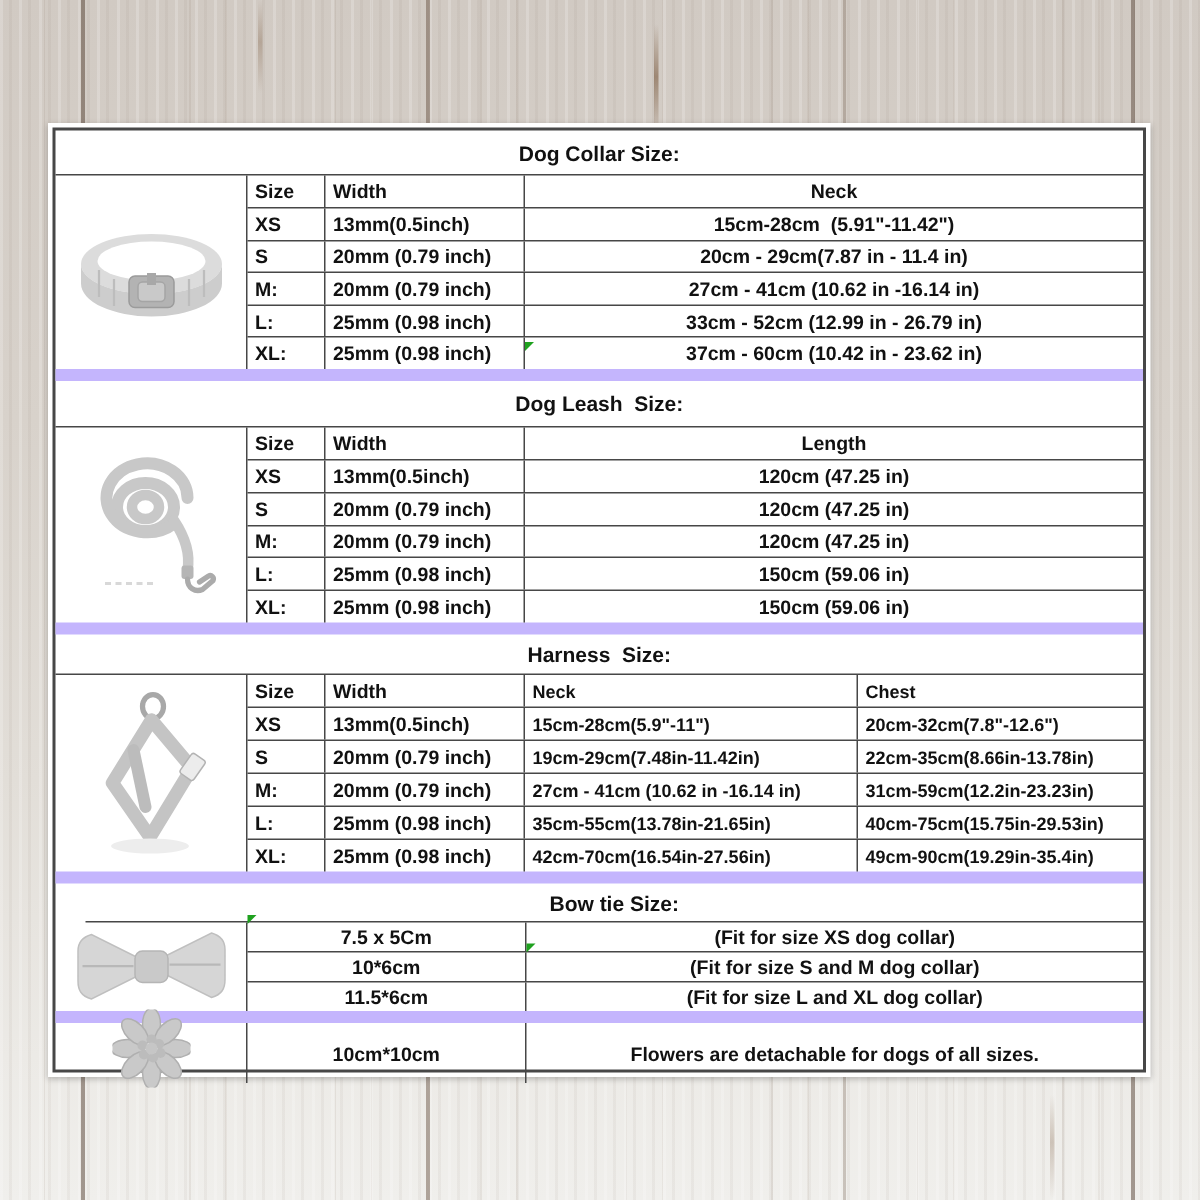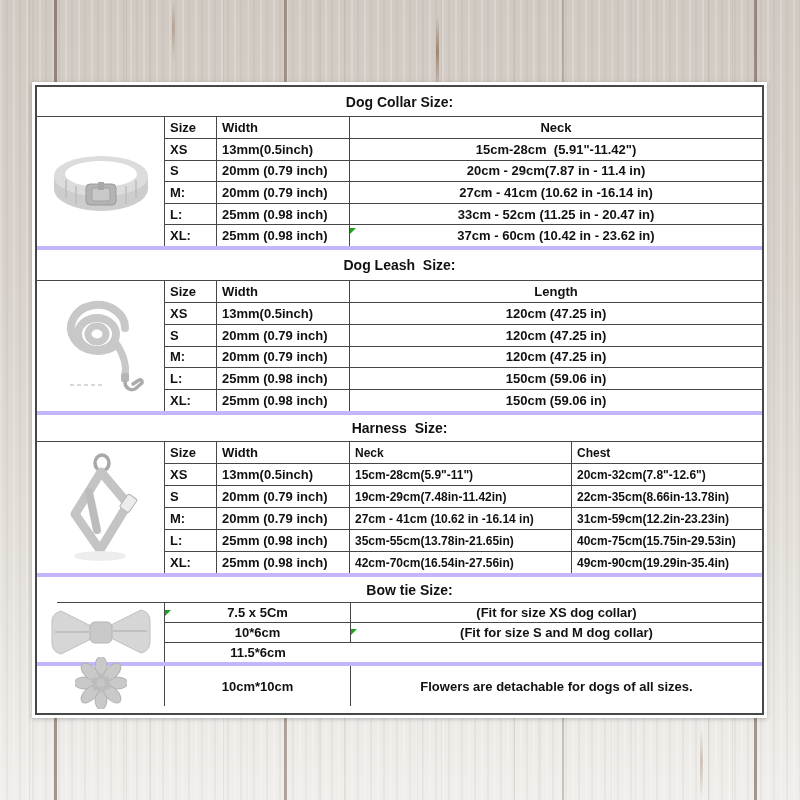--- a/index.html
+++ b/index.html
@@ -24,21 +24,21 @@
   .panel{
     position:absolute;left:32px;top:82px;width:735px;height:636px;
     background:#ffffff;padding:3px;box-sizing:border-box;
     box-shadow:0 1px 4px rgba(0,0,0,0.25);
   }
   .table{
     width:100%;height:100%;box-sizing:border-box;
     border:2px solid #474747;display:flex;flex-direction:column;
     color:#111;
   }
-  .section{border-bottom:4px solid #c4b5fd;display:flex;flex-direction:column;}
+  .section{border-bottom:8px solid #c4b5fd;display:flex;flex-direction:column;}
   .section:last-child{border-bottom:none;}
   .sec-title{
     flex:0 0 auto;display:flex;align-items:center;justify-content:center;
     font-weight:bold;font-size:14px;border-bottom:1.5px solid #474747;
     white-space:pre;
   }
   .sec-body{display:flex;}
   .img-cell{
     flex:0 0 127px;border-right:1.5px solid #474747;
     display:flex;align-items:center;justify-content:center;overflow:hidden;
@@ -123,21 +123,21 @@
             <div class="c full center">20cm - 29cm(7.87 in - 11.4 in)</div>
           </div>
           <div class="row">
             <div class="c size">M:</div>
             <div class="c width">20mm (0.79 inch)</div>
             <div class="c full center">27cm - 41cm (10.62 in -16.14 in)</div>
           </div>
           <div class="row">
             <div class="c size">L:</div>
             <div class="c width">25mm (0.98 inch)</div>
-            <div class="c full center">33cm - 52cm (11.25 in - 20.47 in)</div>
+            <div class="c full center">33cm - 52cm (12.99 in - 26.79 in)</div>
           </div>
           <div class="row">
             <div class="c size">XL:</div>
             <div class="c width">25mm (0.98 inch)</div>
             <div class="c full center">37cm - 60cm (10.42 in - 23.62 in)</div>
           </div>
         </div>
       </div>
     </div>
 
@@ -263,20 +263,21 @@
           <div class="row">
             <div class="c bsize center">7.5 x 5Cm</div>
             <div class="c btext center">(Fit for size XS dog collar)</div>
           </div>
           <div class="row">
             <div class="c bsize center">10*6cm</div>
             <div class="c btext center">(Fit for size S and M dog collar)</div>
           </div>
           <div class="row">
             <div class="c bsize center">11.5*6cm</div>
+            <div class="c btext center">(Fit for size L and XL dog collar)</div>
           </div>
         </div>
       </div>
     </div>
 
     <div class="section s-flower">
       <div class="sec-body">
         <div class="img-cell">
           <svg width="52" height="52" viewBox="0 0 52 52" style="margin-top:-6px">
             <g fill="#c9c9c9" stroke="#b0b0b0" stroke-width="1">

